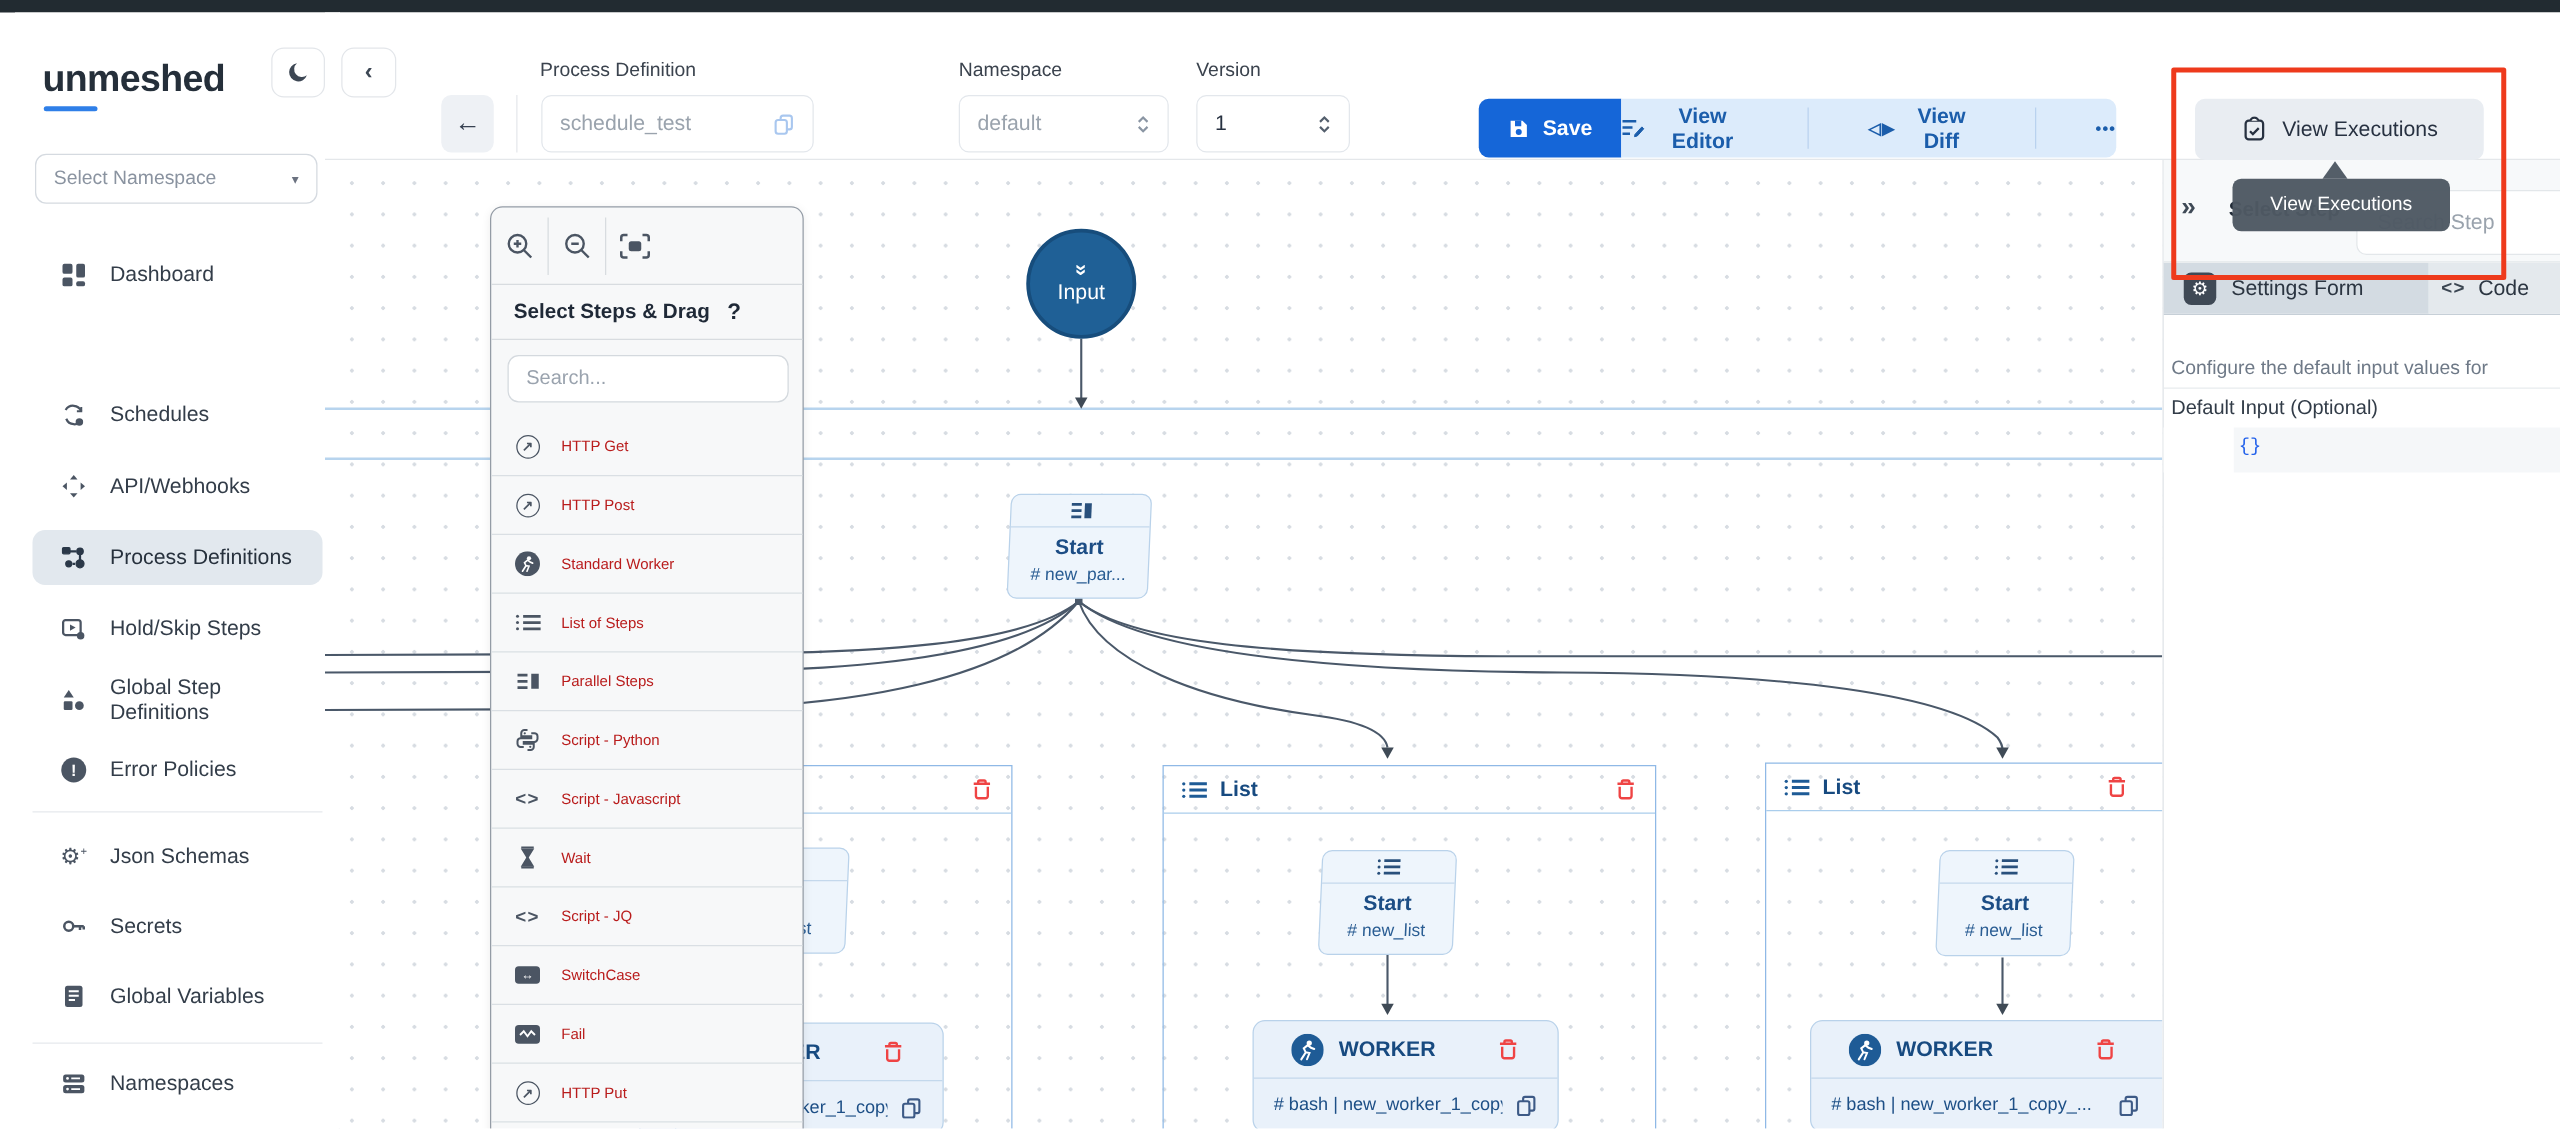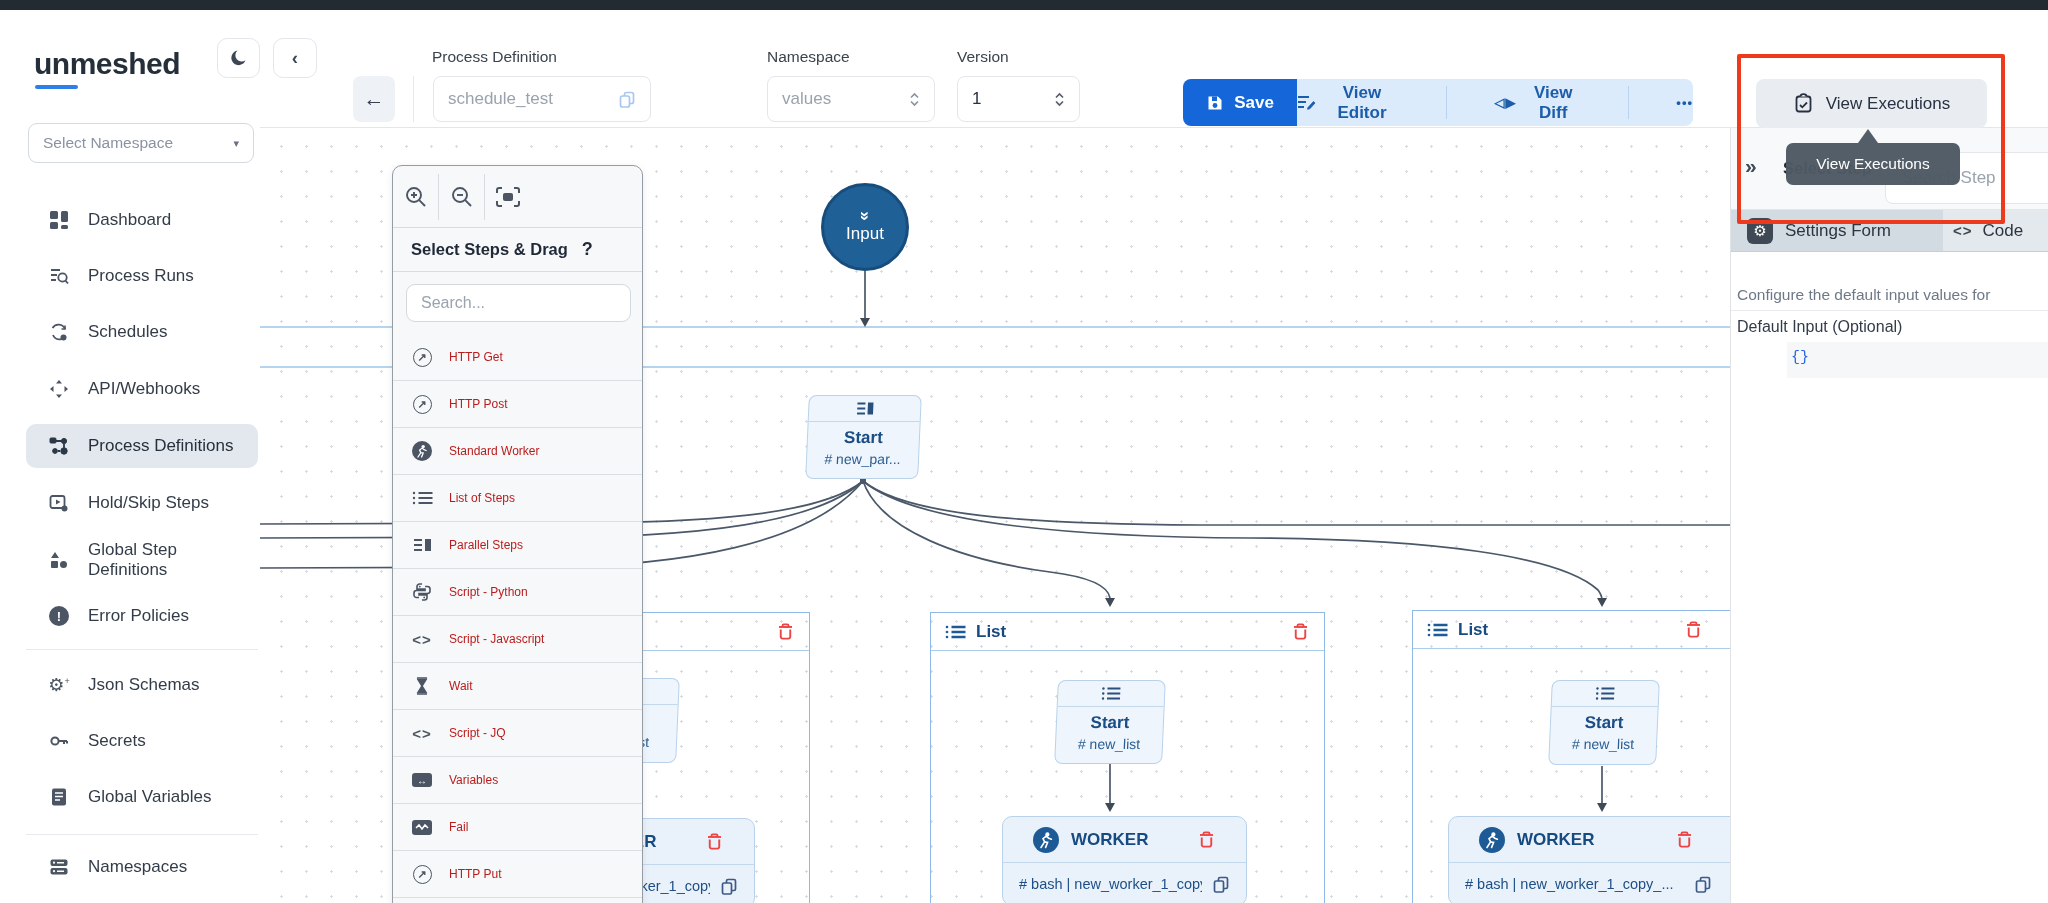--- a/index.html
+++ b/index.html
@@ -124,30 +124,20 @@
       <span class="side-ico">
           <svg class="ln" width="20" height="20">
             <rect x="1" y="1" width="8" height="8" rx="1.5" fill="#4b5563"></rect>
             <rect x="12" y="1" width="7" height="11" rx="1.5" fill="#4b5563"></rect>
             <rect x="1" y="12" width="8" height="7" rx="1.5" fill="#4b5563"></rect>
             <rect x="12" y="15" width="7" height="4" rx="1.5" fill="#4b5563"></rect>
           </svg>
         </span>
       <span class="side-label">Dashboard</span>
     </div>
-    <div class="side-item" style="top:244px">
-      <span class="side-ico">
-          <svg class="ln" width="20" height="20" fill="none" stroke="#4b5563" stroke-width="1.8">
-            <path d="M2 4 h9 M2 9 h6 M2 14 h5"></path>
-            <circle cx="13.5" cy="11.5" r="4.2"></circle>
-            <path d="M16.6 14.8 L19 17.5"></path>
-          </svg>
-        </span>
-      <span class="side-label">Process Runs</span>
-    </div>
     <div class="side-item" style="top:300px">
       <span class="side-ico">
           <svg class="ln" width="20" height="20" fill="none" stroke="#4b5563" stroke-width="1.8">
             <path d="M3.5 6 A7 7 0 0 1 16 7"></path>
             <path d="M16.5 14 A7 7 0 0 1 4 13"></path>
             <path d="M16 3.5 V7 H12.5" stroke-width="1.6"></path>
             <circle cx="14.5" cy="15.5" r="3" fill="#4b5563" stroke="none"></circle>
           </svg>
         </span>
       <span class="side-label">Schedules</span>
@@ -262,21 +252,21 @@
       <span style="margin-left:auto;">
           <svg class="ln" width="18" height="18" fill="none" stroke="#a9c7ef" stroke-width="1.7">
             <rect x="6.5" y="2.5" width="9" height="11" rx="2"></rect>
             <rect x="2.5" y="6" width="9" height="11" rx="2" fill="#fff"></rect>
           </svg>
         </span>
     </div>
 
     <div class="abs field-label" style="left:507px;top:38px;">Namespace</div>
     <div class="abs tb-input" style="left:507px;top:66px;width:168px;height:46px;">
-      <span>values</span>
+      <span>default</span>
       <span class="updown" style="margin-left:auto;">
           <svg class="ln" width="11" height="17" fill="none" stroke="#8a95a3" stroke-width="1.7">
             <path d="M2 6.5 L5.5 3 L9 6.5"></path>
             <path d="M2 10.5 L5.5 14 L9 10.5"></path>
           </svg>
         </span>
     </div>
 
     <div class="abs field-label" style="left:697px;top:38px;">Version</div>
     <div class="abs tb-input" style="left:697px;top:66px;width:123px;height:46px;color:#273141;">
@@ -683,21 +673,21 @@
       <div class="sp-row">
         <span class="sp-ico">
             <span class="code-ico">&lt;&gt;</span>
           </span>
         <span class="sp-label">Script - JQ</span>
       </div>
       <div class="sp-row">
         <span class="sp-ico">
             <span class="badge-dark" style="width:20px;height:14px;">↔</span>
           </span>
-        <span class="sp-label">Variables</span>
+        <span class="sp-label">SwitchCase</span>
       </div>
       <div class="sp-row">
         <span class="sp-ico">
             <span class="badge-dark" style="width:20px;height:15px;">
               <svg class="ln" width="14" height="8" fill="none" stroke="#fff" stroke-width="1.5">
                 <path d="M1 5 l3-3 3 4 3-4 3 3"></path>
               </svg>
             </span>
           </span>
         <span class="sp-label">Fail</span>

